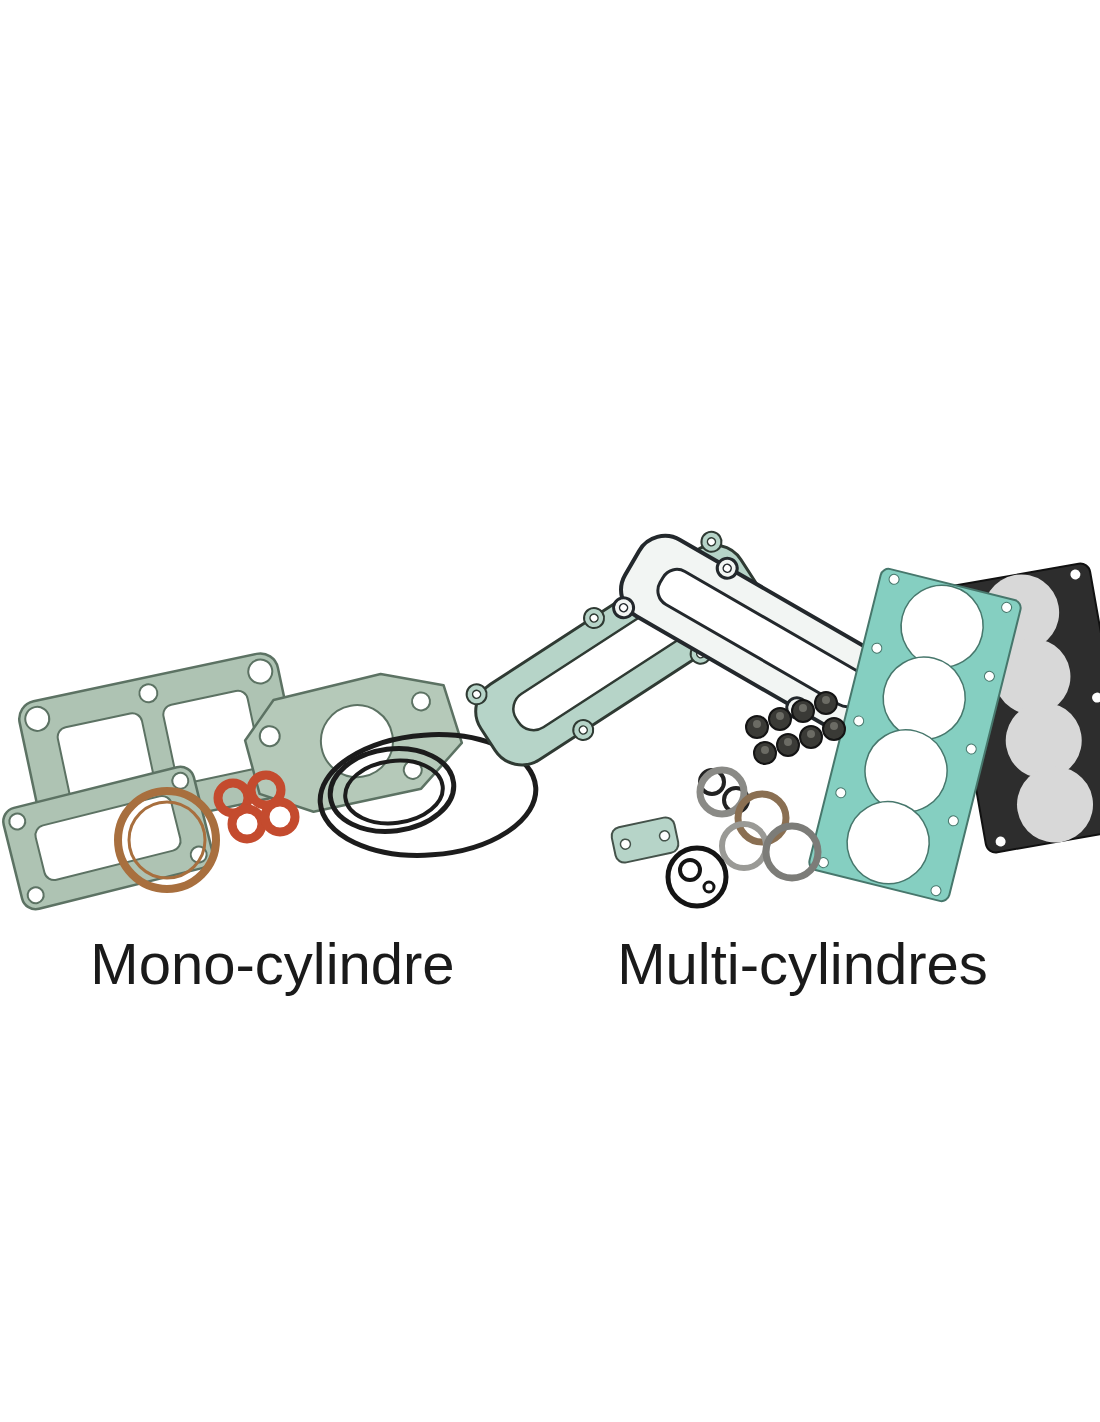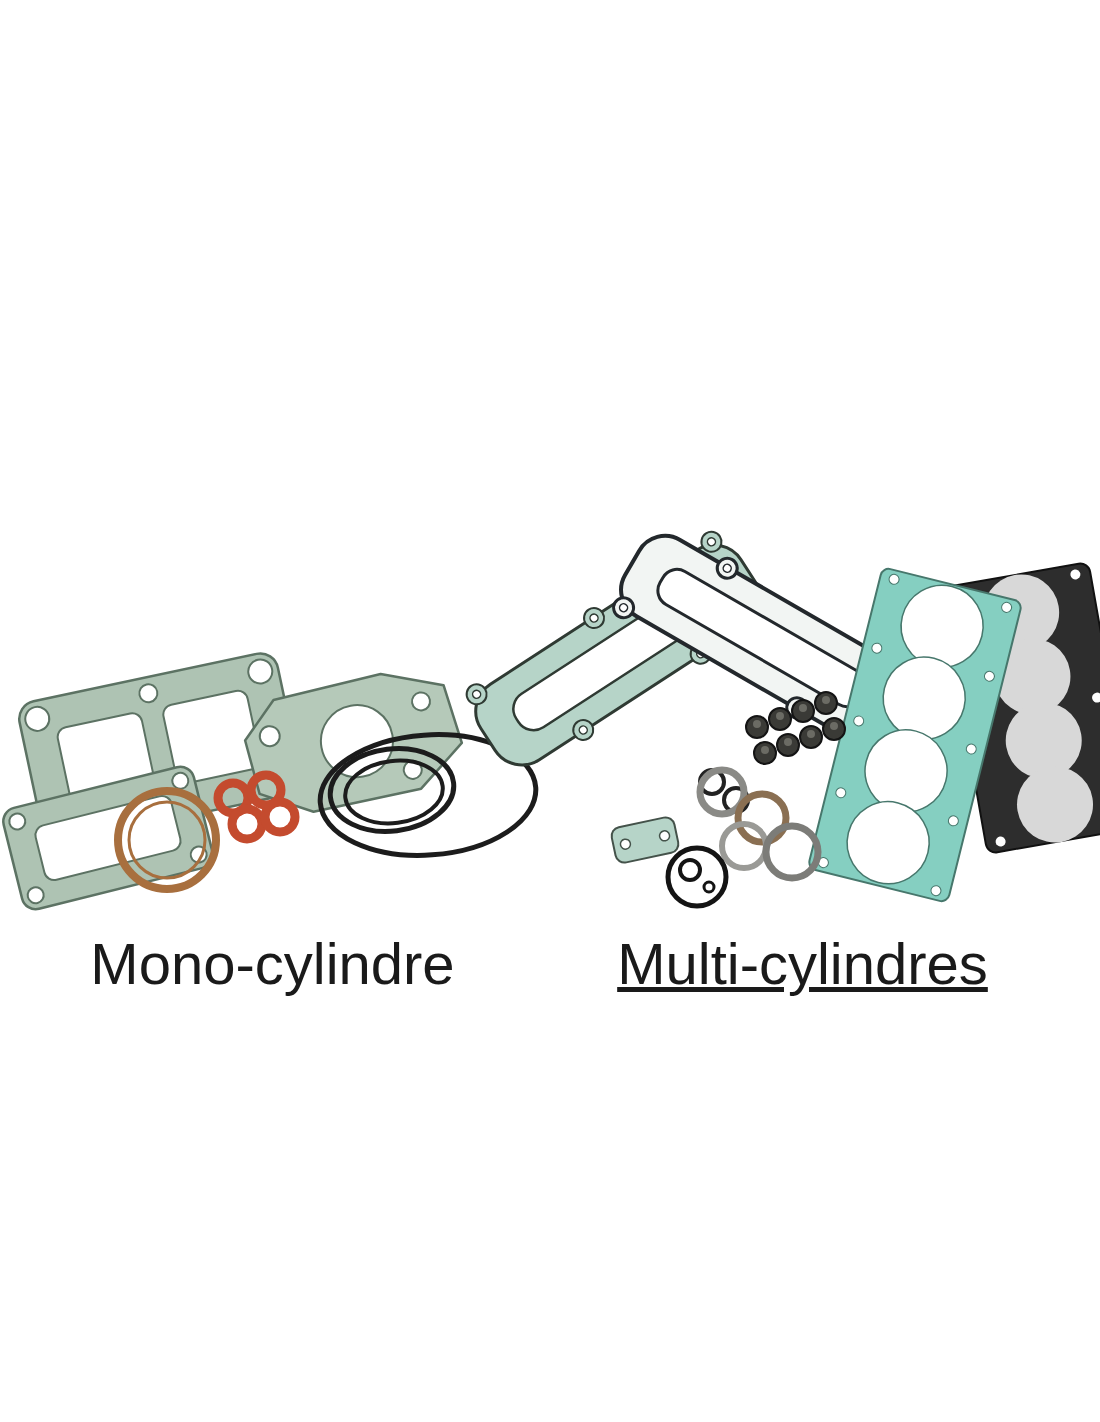--- a/index.html
+++ b/index.html
@@ -25,21 +25,21 @@
     top: 928px;
     height: 72px;
     line-height: 72px;
     font-size: 58px;
     letter-spacing: 0px;
     color: #1a1a1a;
     text-align: center;
     white-space: nowrap;
   }
   .caption-left  { left: 0px;   width: 545px; }
-  .caption-right { left: 530px; width: 545px; text-decoration: underline; }
+  .caption-right { left: 530px; width: 545px; }
 </style>
 </head>
 <body>
 
 <div class="canvas">
 
   <svg class="illustration" width="1100" height="1422" viewBox="0 0 1100 1422" xmlns="http://www.w3.org/2000/svg">
 
     <g>
 

